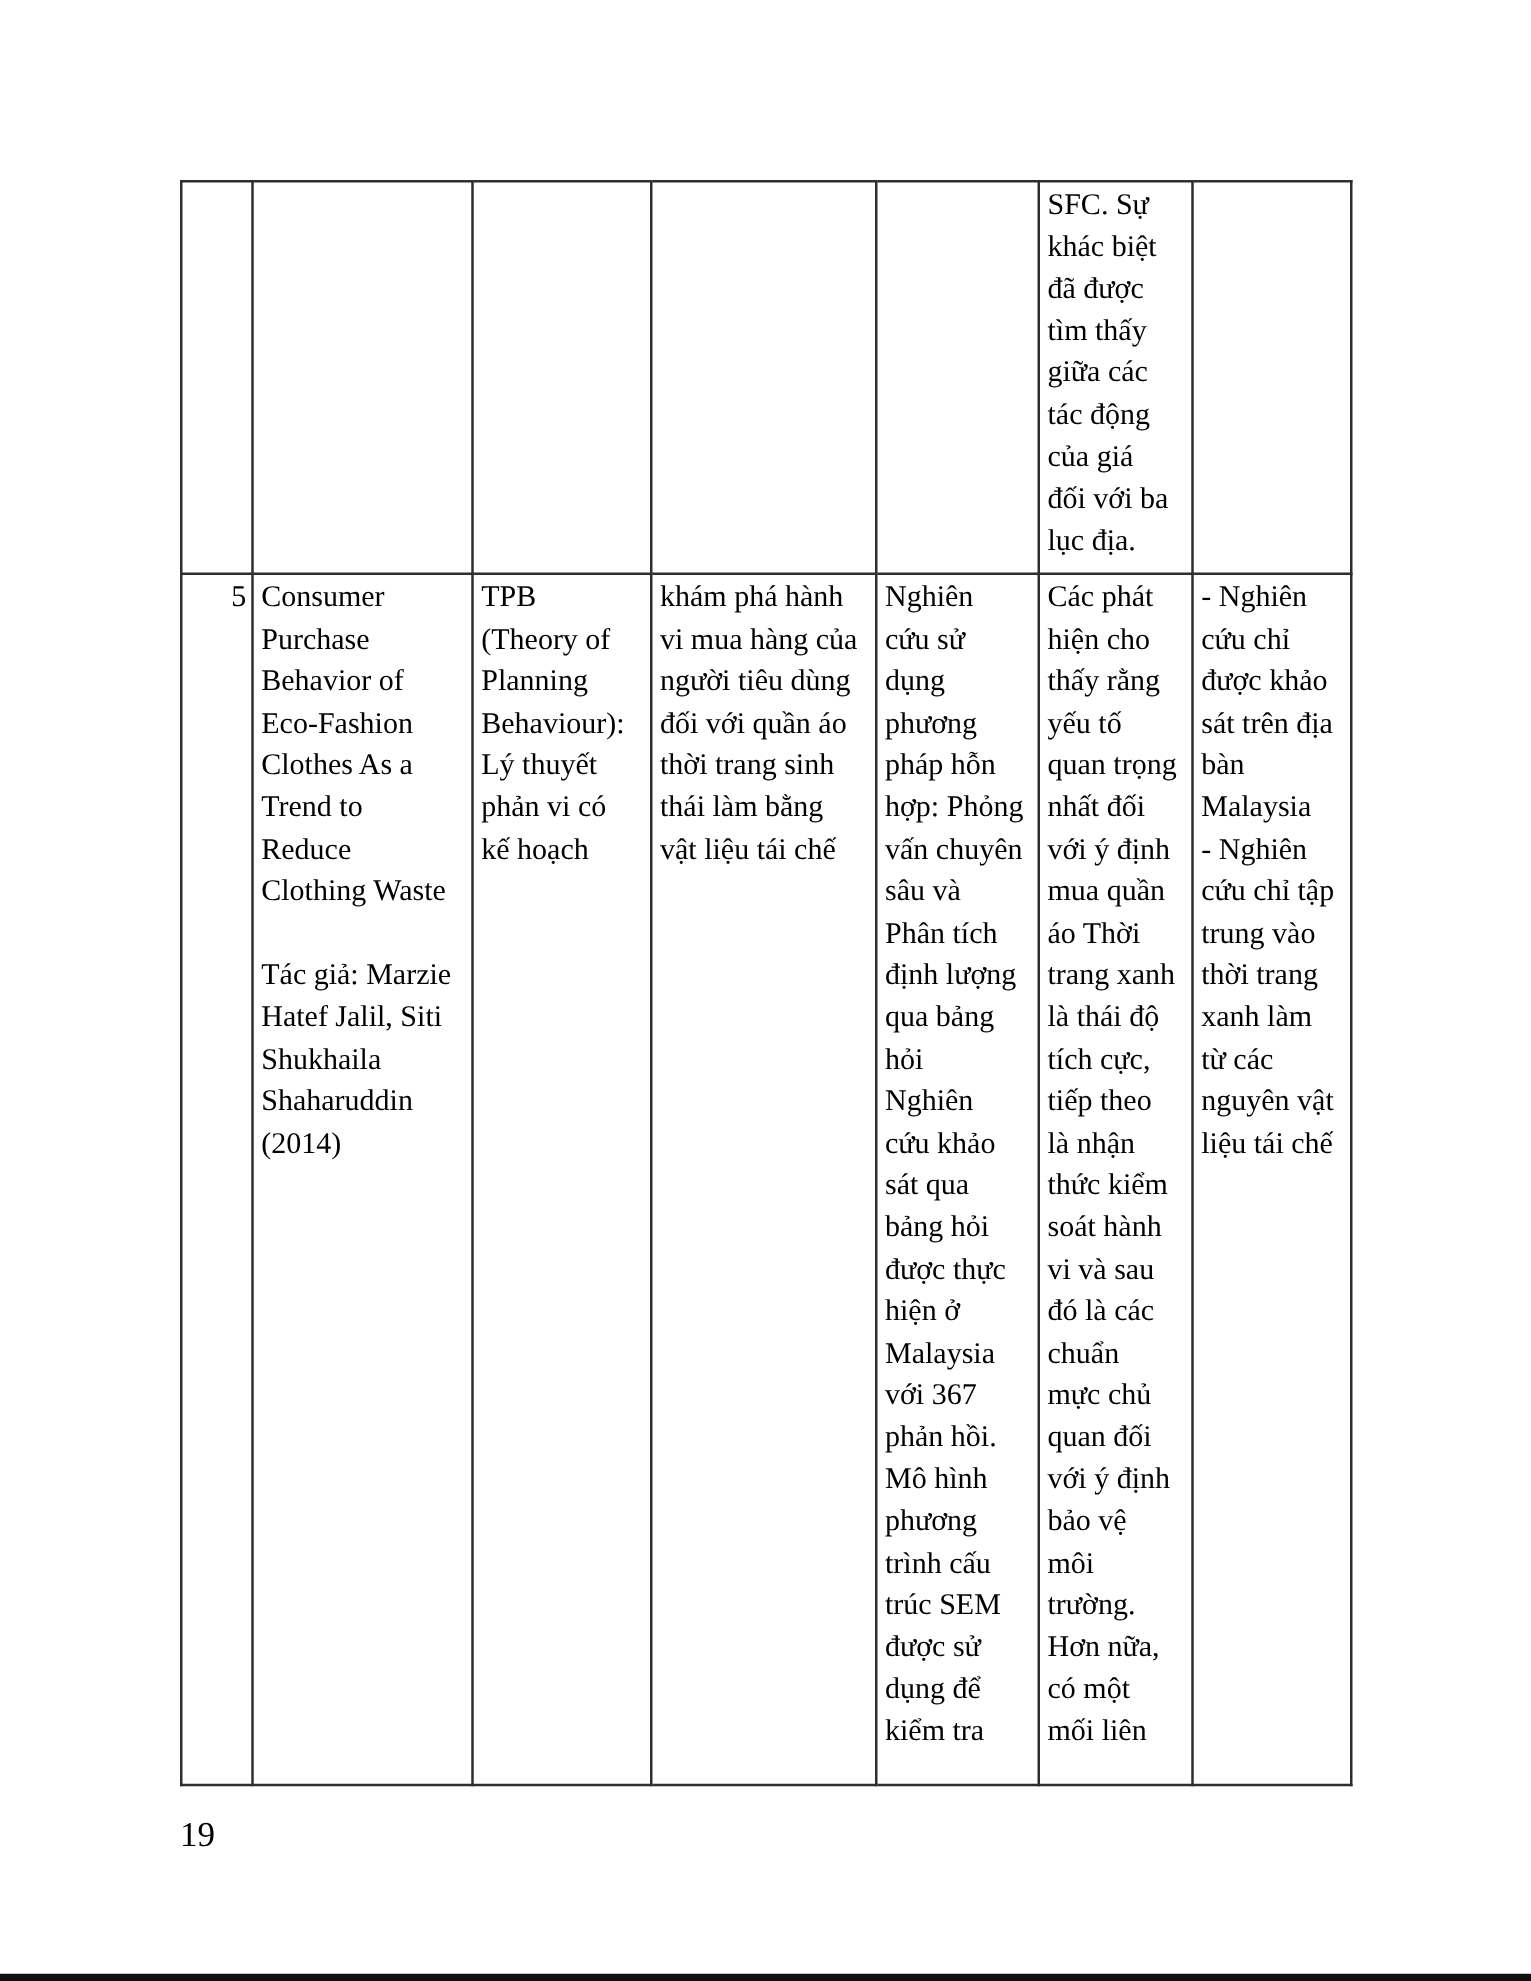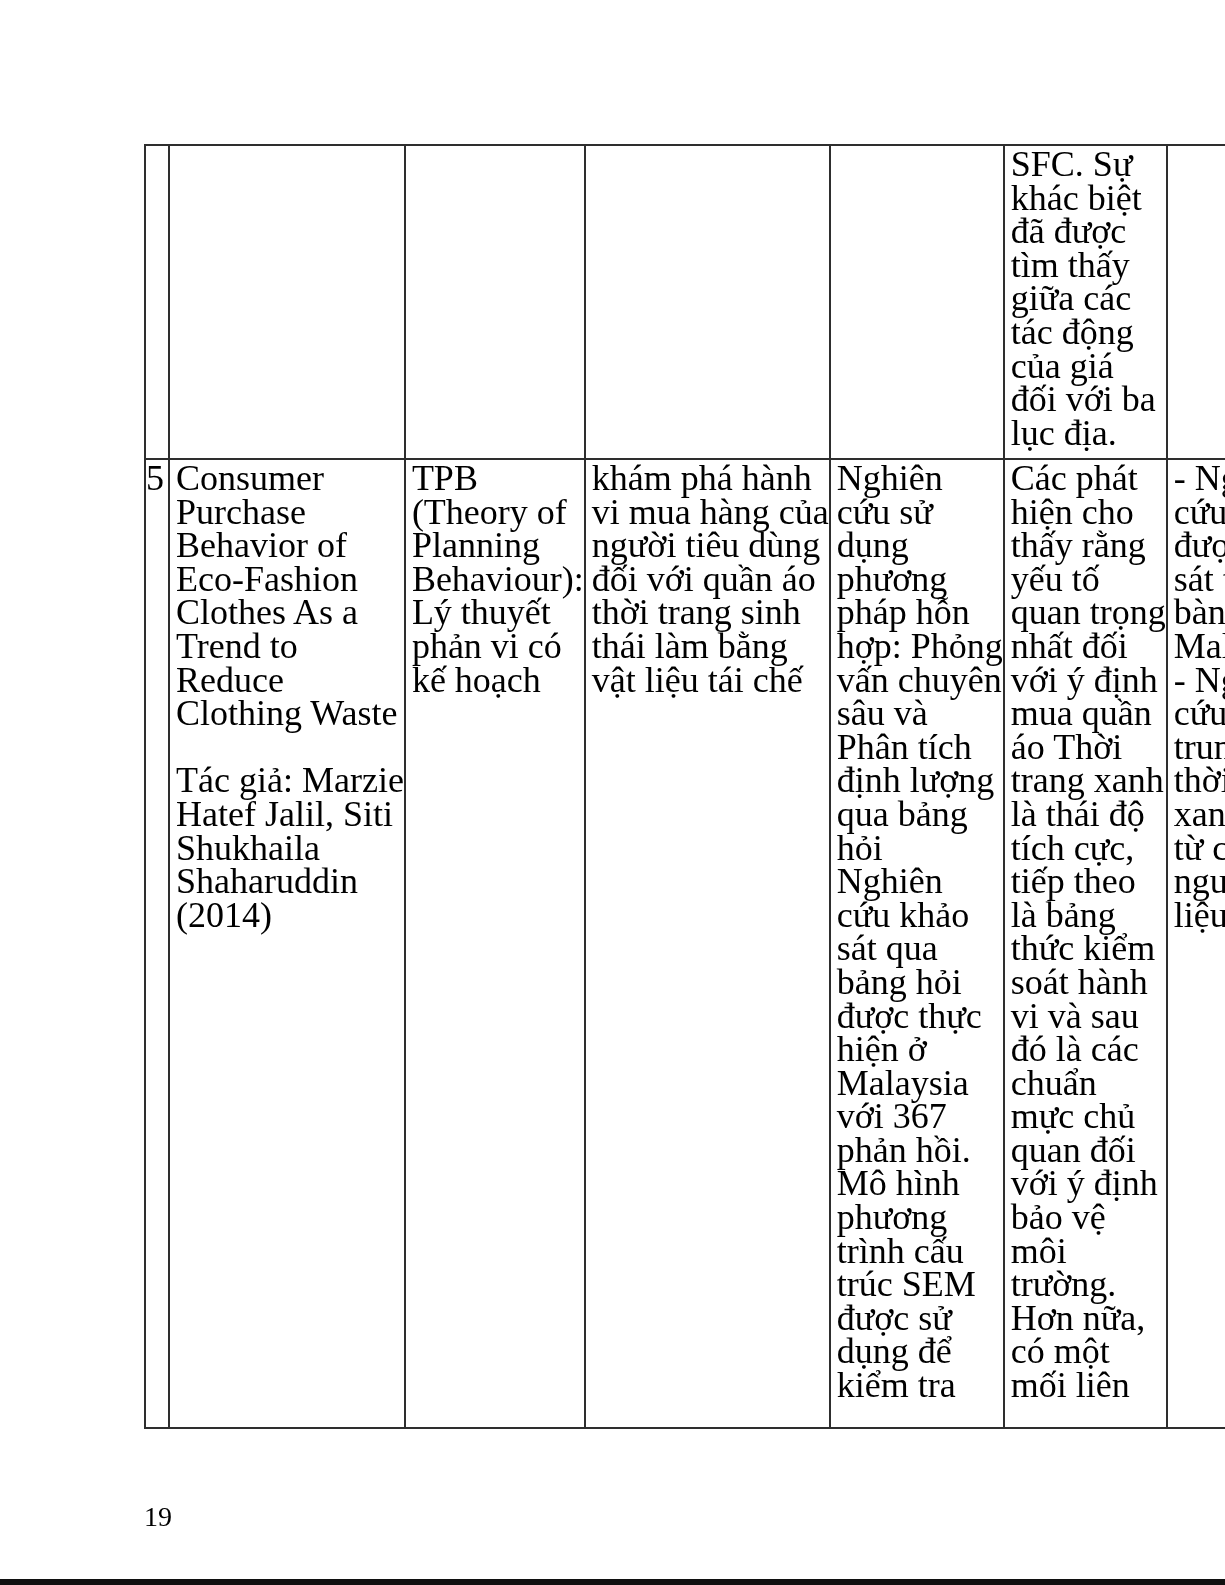--- a/index.html
+++ b/index.html
@@ -19,36 +19,36 @@
     position: absolute;
     left: 144px;
     top: 144px;
     border-collapse: collapse;
     table-layout: fixed;
   }
   .doc-table td {
     border: 2px solid #2e2e2e;
     vertical-align: top;
     padding: 2px 0 0 6px;
-    font-size: 36px;
+    font-size: 24px;
     line-height: 33.6px;
     white-space: pre;       
     overflow: visible;
   }
   .doc-table td.col-stt {
     text-align: right;
     padding-left: 0;
     padding-right: 4px;
   }
   .row-cont td { height: 310px; }
   .row-entry td { height: 965px; }
   .page-number {
     position: absolute;
     left: 144px;
-    top: 1500px;
+    top: 1452px;
     font-size: 28px;
     line-height: 34px;
   }
   .page-bottom-edge {
     position: absolute;
     left: 0;
     top: 1579px;
     width: 1225px;
     height: 6px;
     background: #101010;
@@ -149,21 +149,21 @@
 yếu tố
 quan trọng
 nhất đối
 với ý định
 mua quần
 áo Thời
 trang xanh
 là thái độ
 tích cực,
 tiếp theo
-là bảng
+là nhận
 thức kiểm
 soát hành
 vi và sau
 đó là các
 chuẩn
 mực chủ
 quan đối
 với ý định
 bảo vệ
 môi

